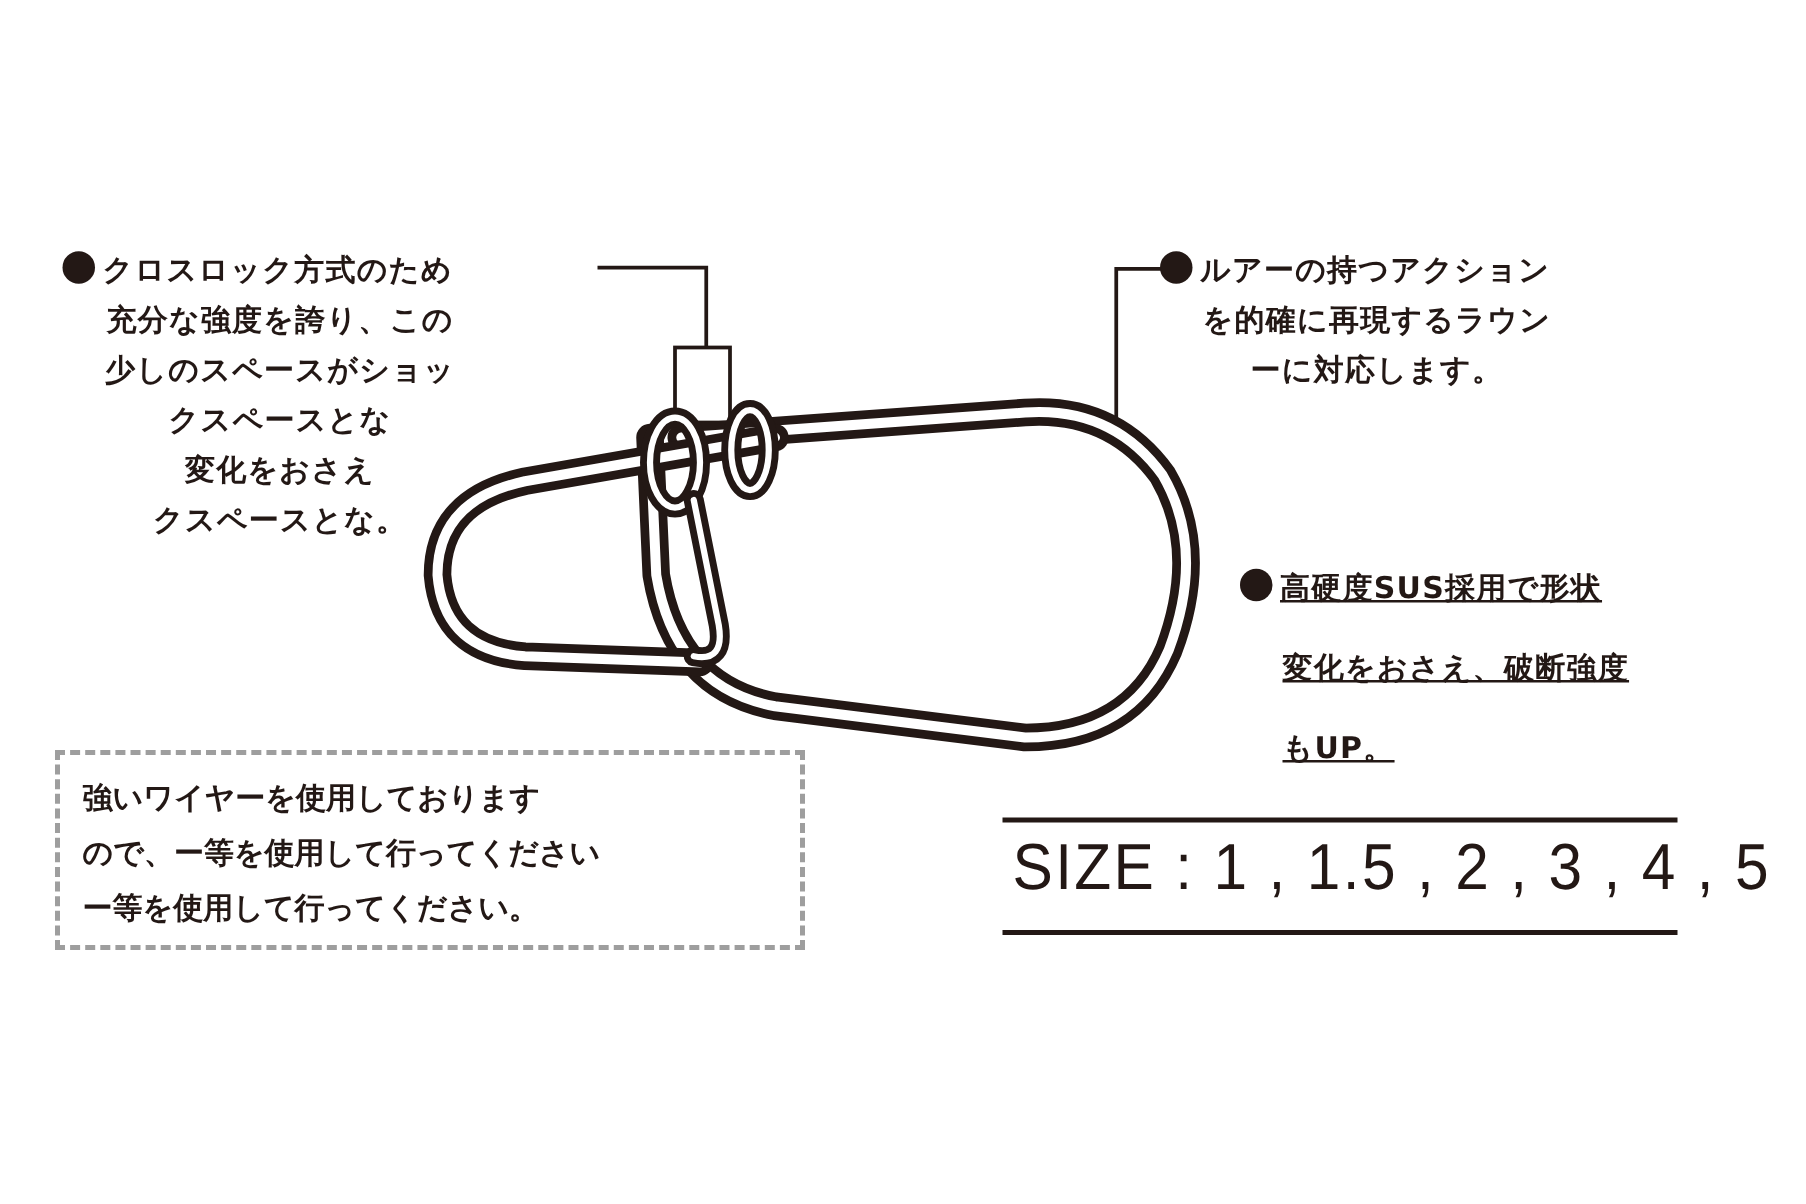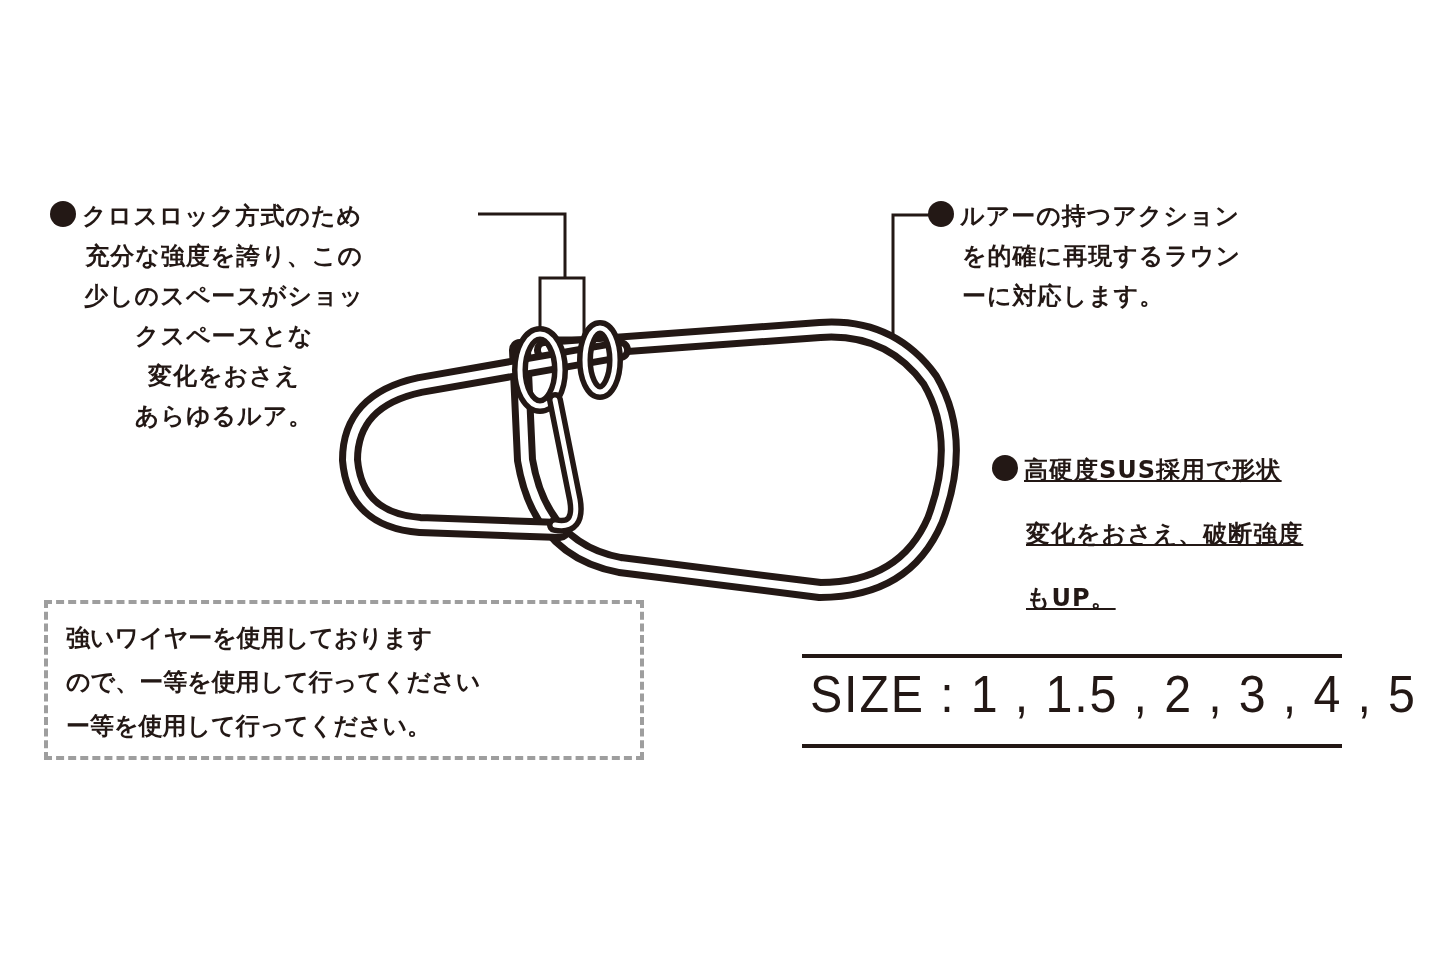--- a/index.html
+++ b/index.html
@@ -5,21 +5,21 @@
     html, body { margin:0; padding:0; background:#ffffff; }
     body { width:1445px; height:963px; position:relative; overflow:hidden;
            font-family:"DejaVu Sans", sans-serif; color:#231815; }
     .callout { position:absolute; font-size:24px; line-height:40px; font-weight:bold; letter-spacing:1px; }
     .callout .line { display:block; white-space:nowrap; }
     .bullet { display:inline-block; width:26px; height:26px; border-radius:50%; background:#231815;
               vertical-align:-3px; margin-right:6px; }
     #c1 { left:50px; top:196px; }
     #c1 .indent { padding-left:34px;text-align:center; }
     #c2 { left:928px; top:196px; }
-    #c2 .indent { padding-left:34px; }
+    #c2 .indent { padding-left:34px;text-align:center; }
     #c3 { left:992px; top:450px;text-decoration:underline; }
     #c3 .indent { padding-left:34px;margin-top:24px; }
     .notice { position:absolute; left:44px; top:600px; width:600px; height:160px;
               border:4px dashed #9e9e9e; box-sizing:border-box; padding:12px 0 0 18px;
               font-size:24px; line-height:44px; font-weight:bold; }
     .notice .line { display:block; white-space:nowrap; }
     .size-block { position:absolute; left:802px; top:654px; width:540px; height:94px;
                   border-top:4px solid #231815; border-bottom:4px solid #231815; box-sizing:border-box; }
     .size-text { position:absolute; left:8px; top:6px; font-size:52px; line-height:60px; letter-spacing:2px;
                  font-family:"Liberation Sans", sans-serif; white-space:nowrap; transform:scaleX(0.93); transform-origin:left; }
@@ -55,21 +55,21 @@
     <path d="M555 400 L575 500 Q580 530 555 525" stroke="#fff" stroke-width="5"></path>
   </g>
 </svg>
 
 <div class="callout" id="c1">
   <span class="line"><span class="bullet"></span><span>クロスロック方式のため</span></span>
   <span class="line indent">充分な強度を誇り、この</span>
   <span class="line indent">少しのスペースがショッ</span>
   <span class="line indent">クスペースとな</span>
   <span class="line indent">変化をおさえ</span>
-  <span class="line indent">あらゆるルア。</span>
+  <span class="line indent">クスペースとな。</span>
 </div>
 
 <div class="callout" id="c2">
   <span class="line"><span class="bullet"></span><span>ルアーの持つアクション</span></span>
   <span class="line indent">を的確に再現するラウン</span>
   <span class="line indent">ーに対応します。</span>
 </div>
 
 <div class="callout" id="c3">
   <span class="line"><span class="bullet"></span><span>高硬度SUS採用で形状</span></span>

